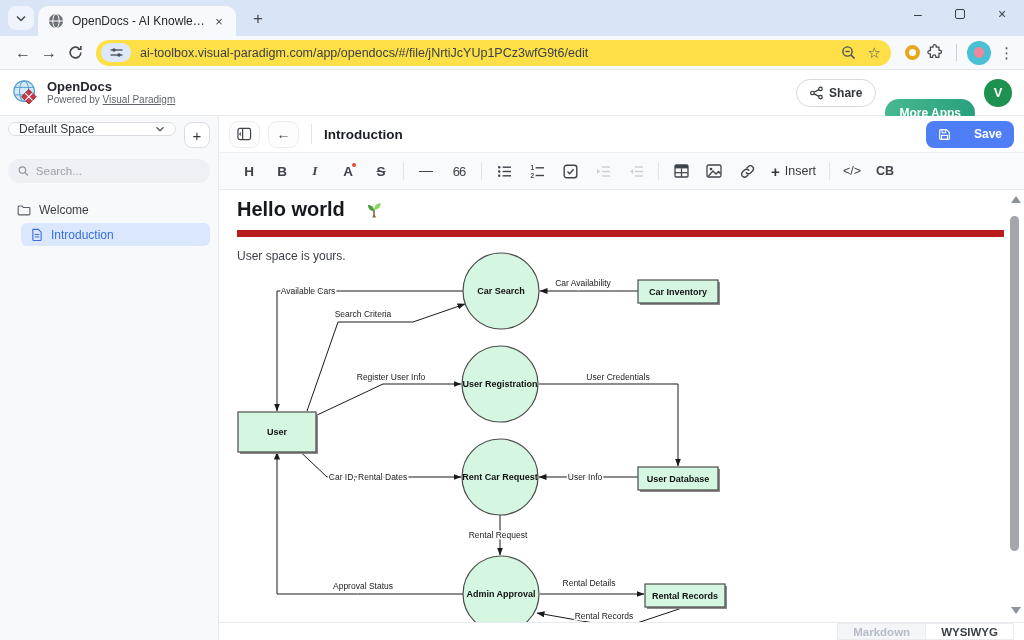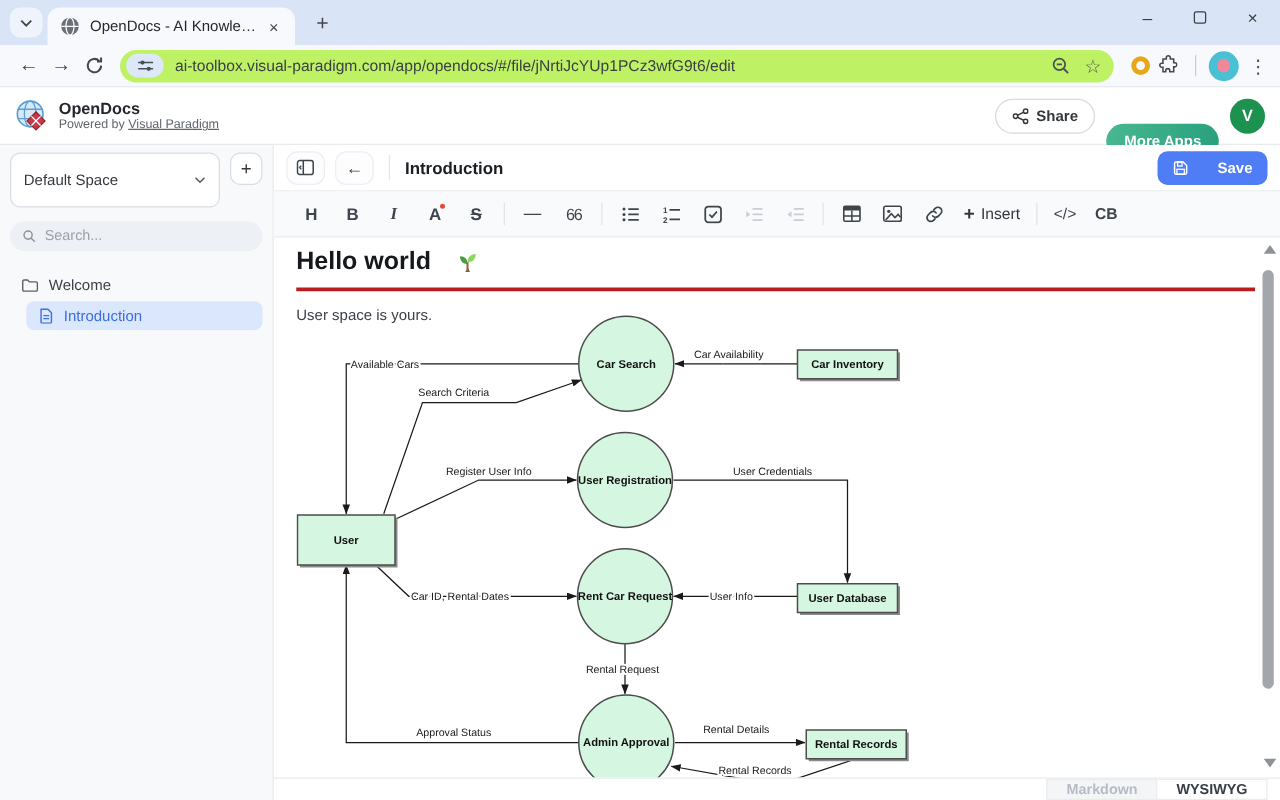--- a/index.html
+++ b/index.html
@@ -23,21 +23,21 @@
   .win-controls { position:absolute; right:14px; top:6px; display:flex; align-items:center; gap:26px; }
   .win-btn { border:none; background:none; font-size:14px; color:#3c4043; width:16px; height:16px;
     display:flex; align-items:center; justify-content:center; }
   .win-max { width:10px; height:10px; border:1.3px solid #3c4043; border-radius:2px; }
 
   
   .navbar { height:34px; background:#f7f9fd; display:flex; align-items:center; padding:0 10px;
     border-bottom:1px solid #e2e6ec; }
   .nav-btn { border:none; background:none; color:#44484e; font-size:16px; width:26px; height:26px;
     display:flex; align-items:center; justify-content:center; }
-  .omnibox { flex:1; height:26px; background:#bef264; border-radius:14px; margin:0 8px; display:flex;
+  .omnibox { flex:1; height:26px; background:#fde047; border-radius:14px; margin:0 8px; display:flex;
     align-items:center; padding:0 10px 0 5px; }
   .tune-chip { width:30px; height:19px; background:#dde8fb; border-radius:10px; display:flex;
     align-items:center; justify-content:center; border:none; }
   .url-text { font-size:12.5px; color:#3c4045; margin-left:9px; flex:1; white-space:nowrap;
     overflow:hidden; }
   .omni-icon { border:none; background:none; margin-left:12px; display:flex; align-items:center; }
   .star { font-size:15px; color:#4a5056; }
   .ext-ring { width:15px; height:15px; border:4px solid #e6a817; border-radius:50%; margin-left:6px; }
   .nav-sep { width:1px; height:17px; background:#c9cfd8; margin:0 10px; }
   .browser-avatar { width:24px; height:24px; border-radius:50%; background:#49c0d4; position:relative;
@@ -59,21 +59,21 @@
   .moreapps-btn { height:28px; border-radius:15px; border:none;
     background:linear-gradient(90deg,#47b890,#2aa07e); color:#fff; font-size:12px; font-weight:700;
     padding:0 14px; margin-left:9px;margin-top:40px; }
   .v-avatar { width:28px; height:28px; border-radius:50%; background:#1d9150; color:#fff; font-size:13px;
     font-weight:700; display:flex; align-items:center; justify-content:center; margin-left:9px; border:none; }
 
   
   .main { flex:1; display:flex; min-height:0; }
   .sidebar { width:218px; background:#f8f9fb; padding:6px 8px 0 8px; }
   .space-row { display:flex; gap:8px; }
-  .space-select { flex:1; height:44px; background:#fff; border:1px solid #d9dde3; border-radius:8px;
+  .space-select { flex:1; height:14px; background:#fff; border:1px solid #d9dde3; border-radius:8px;
     display:flex; align-items:center; padding:0 10px; font-size:12px; color:#34383e; }
   .space-select span { flex:1; text-align:left; }
   .add-btn { width:26px; height:26px; background:#fff; border:1px solid #d9dde3; border-radius:8px;
     font-size:15px; color:#34383e; }
   .search-box { margin-top:11px; height:24px; background:#edf0f4; border-radius:12px; display:flex;
     align-items:center; padding:0 10px; gap:7px; }
   .search-box input { border:none; background:none; outline:none; font-size:11.5px; color:#4a4f57;
     width:100%; font-family:"Liberation Sans",sans-serif; }
   .search-box input::placeholder { color:#9aa1ab; }
   .tree { margin-top:15px; }
@@ -105,21 +105,21 @@
   .tb-btn.disabled { color:#c8cdd4; }
   .tb-sep { width:1px; height:18px; background:#e1e4e9; margin:0 9px 0 2px; }
   .tb-hr { width:14px; height:0; border-top:1.6px solid #3f444b; }
   .tb-quote { letter-spacing:-1px; font-size:13px; font-weight:400; }
   .insert-btn { width:auto; padding:0 4px; font-weight:400; font-size:12.5px; color:#34383e; }
   .insert-btn b { font-weight:600; margin-right:5px; font-size:15px; }
   .tb-cb { font-size:12.5px; }
 
   .content { flex:1; position:relative; overflow:hidden; padding:6px 20px 0 18px; }
   .doc-h1 { font-size:20px; font-weight:700; color:#15181c; display:flex; align-items:center; gap:20px;
-    padding-bottom:9px; border-bottom:3px solid #b91c1c; margin-top:2px; }
+    padding-bottom:9px; border-bottom:7px solid #b91c1c; margin-top:2px; }
   .doc-p { font-size:12px; color:#3a3f45; margin-top:12px; }
   .diagram-wrap { position:absolute; left:18px; top:60px; }
   .edge { fill:none; stroke:#1a1a1a; stroke-width:1; }
   .node-circle { fill:var(--nodefill); stroke:var(--nodestroke); stroke-width:1.2; }
   .node-rect { fill:var(--nodefill); stroke:var(--nodestroke); stroke-width:1.2; }
   .node-shadow { fill:#8b8b8b; }
   .node-label { font:600 9px "Liberation Sans",sans-serif; fill:#111; text-anchor:middle; }
   .edge-label { font:400 8.5px "Liberation Sans",sans-serif; fill:#1a1a1a; text-anchor:middle;
     paint-order:stroke; stroke:#fff; stroke-width:3px; }
 

